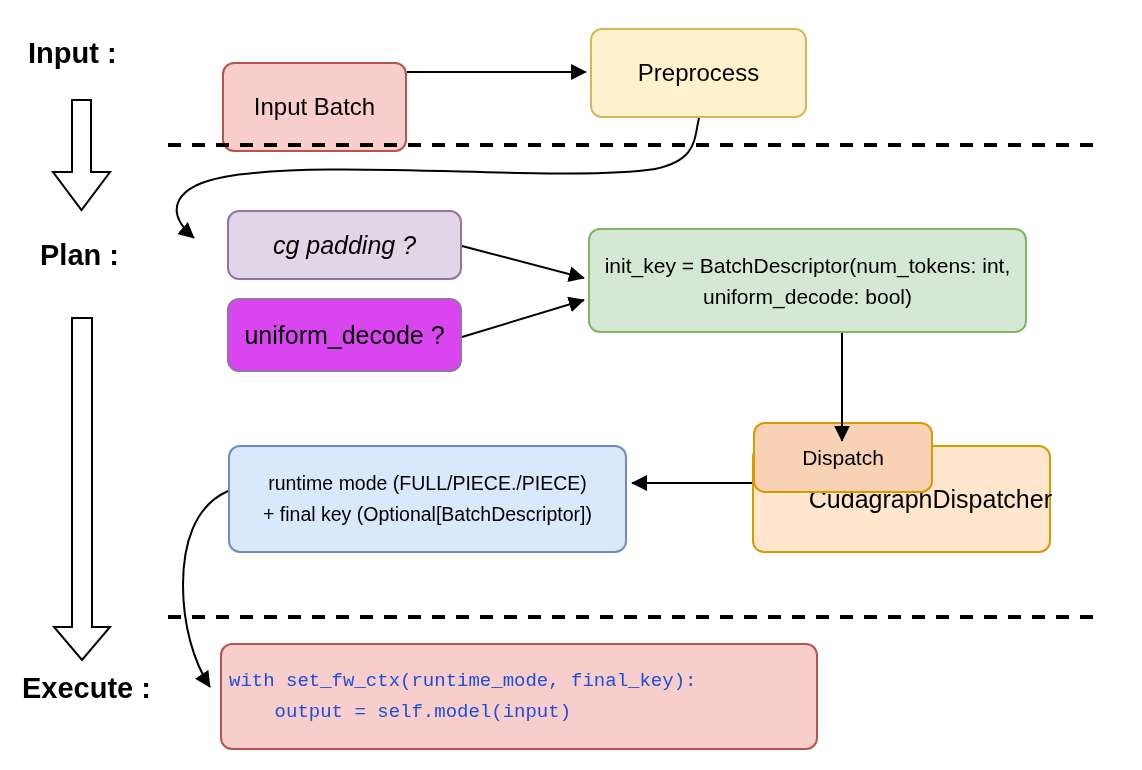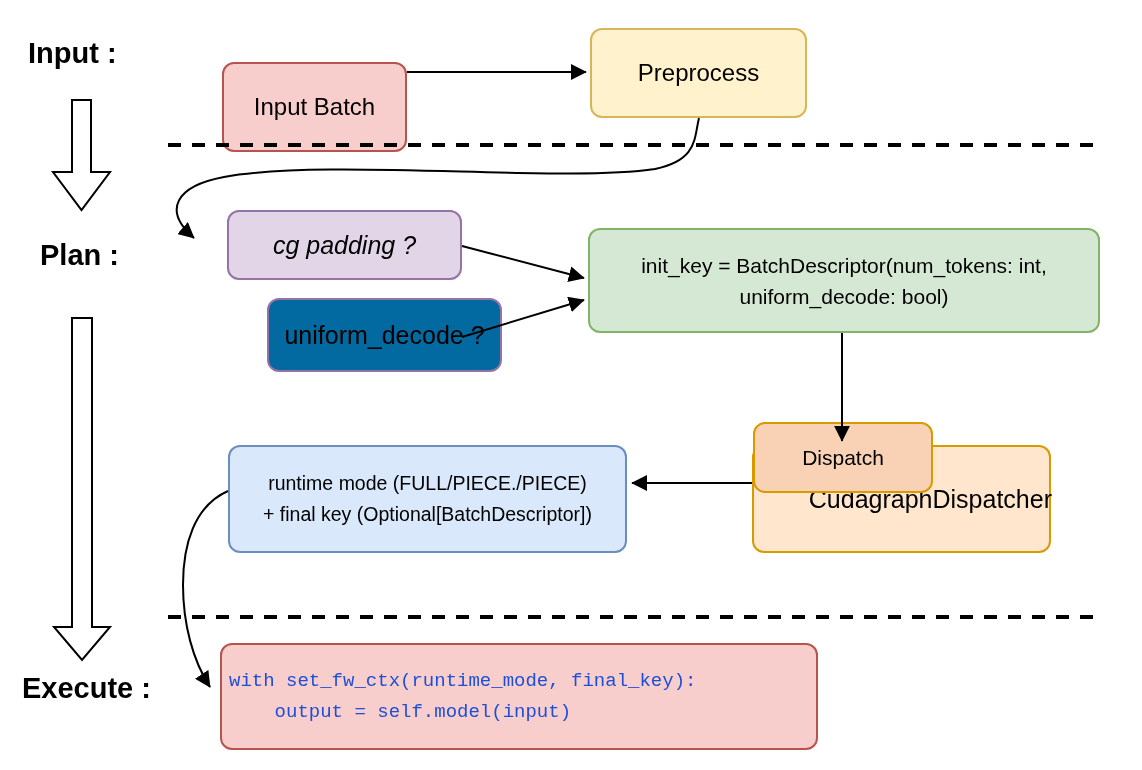--- a/index.html
+++ b/index.html
@@ -47,25 +47,25 @@
   </div>
 
   <div class="node fs24" style="left: 590px; top: 28px; width: 217px; height: 90px; background: rgb(255, 242, 204); border-color: rgb(214, 182, 86);">
     <span>Preprocess</span>
   </div>
 
   <div class="node fs25" style="left: 227px; top: 210px; width: 235px; height: 70px; background: rgb(225, 213, 231); border-color: rgb(150, 115, 166); font-style: italic;">
     <span>cg padding ?</span>
   </div>
 
-  <div class="node fs25" style="left: 227px; top: 298px; width: 235px; height: 74px; background: #0369a1; border-color: rgb(150, 115, 166); margin-left: 40px;">
+  <div class="node fs25" style="left: 227px; top: 298px; width: 235px; height: 74px; background: #d946ef; border-color: rgb(150, 115, 166);">
     <span>uniform_decode ?</span>
   </div>
 
-  <div class="node fs21" style="left: 588px; top: 228px; width: 512px; height: 105px; background: rgb(213, 232, 212); border-color: rgb(130, 179, 102);">
+  <div class="node fs21" style="left: 588px; top: 228px; width: 439px; height: 105px; background: rgb(213, 232, 212); border-color: rgb(130, 179, 102);">
     <span>init_key = BatchDescriptor(num_tokens: int,</span>
     <span>uniform_decode: bool)</span>
   </div>
 
   <div class="node" style="left: 752px; top: 445px; width: 299px; height: 108px; background: rgb(255, 230, 205); border-color: rgb(215, 155, 0);"></div>
   <div class="cuda-label" style="left:928px;top:445px;width:124px;height:108px;">
     <span>Cudagraph</span>
     <span>Dispatcher</span>
   </div>
   <div class="node fs21d" style="left: 753px; top: 422px; width: 180px; height: 71px; background: rgb(249, 210, 182); border-color: rgb(215, 155, 0);">

